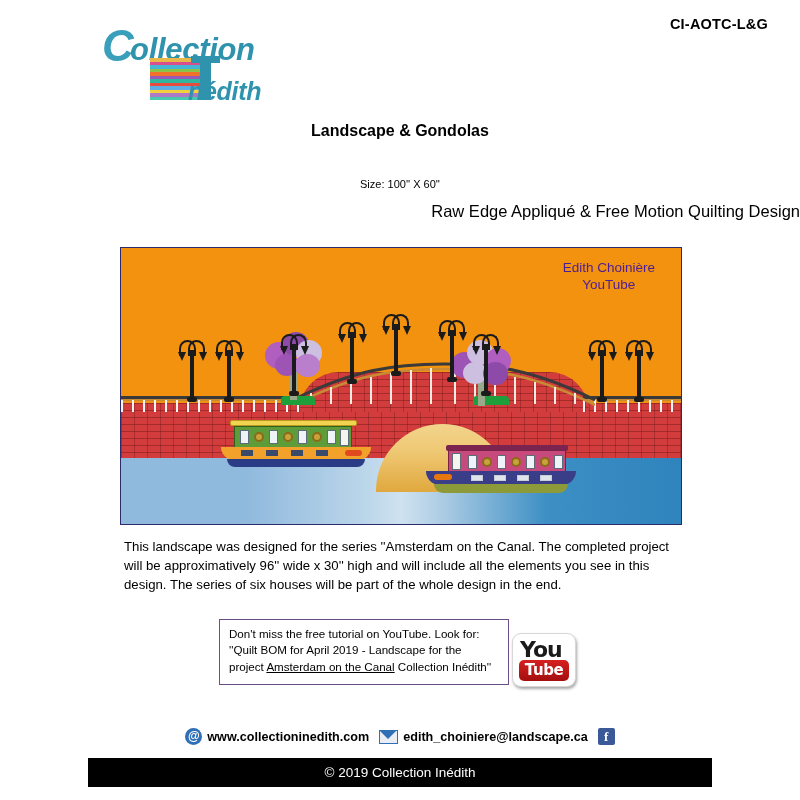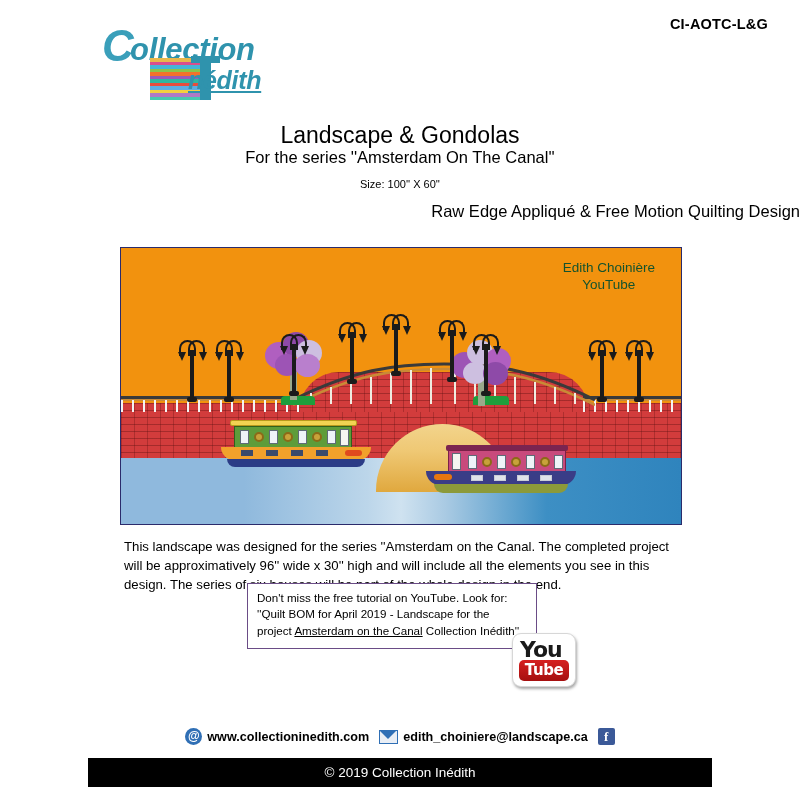--- a/index.html
+++ b/index.html
@@ -5,36 +5,36 @@
   html,body{margin:0;padding:0;background:#fff;}
   body{width:800px;height:800px;font-family:"Liberation Sans",sans-serif;color:#000;position:relative;overflow:hidden;}
   .page{position:absolute;inset:0;}
 
   
   .code{position:absolute;top:16px;right:32px;font-size:14.5px;font-weight:bold;letter-spacing:.2px;}
 
   .logo{position:absolute;left:104px;top:28px;width:175px;height:72px;}
   .logo .word1{position:absolute;left:0;top:4px;font-size:31px;font-weight:bold;color:#2f93ad;font-style:italic;letter-spacing:-.3px;}
   .logo .bigC{position:absolute;left:-2px;top:-4px;font-size:44px;font-weight:bold;color:#3a9fba;font-style:italic;line-height:1;}
-  .logo .word2{position:absolute;left:84px;top:38px;font-size:25px;font-weight:bold;color:#2f93ad;font-style:italic;letter-spacing:-.3px;text-decoration:underline;}
+  .logo .word2{position:absolute;left:84px;top:49px;font-size:25px;font-weight:bold;color:#2f93ad;font-style:italic;letter-spacing:-.3px;}
   .stack{position:absolute;left:46px;top:30px;width:58px;height:42px;display:flex;flex-direction:column;}
   .stack i{display:block;flex:1 1 auto;}
   .ibar{position:absolute;left:96px;top:28px;width:11px;height:44px;background:#2f93ad;}
   .ibar:after{content:"";position:absolute;left:-9px;top:0;width:29px;height:7px;background:#2f93ad;}
 
   
-  .t1{position:absolute;top:122px;left:0;width:800px;text-align:center;font-size:23px;font-weight:normal;}
+  .t1{position:absolute;top:122px;left:0;width:800px;text-align:center;font-size:16px;font-weight:bold;}
   .t2{position:absolute;top:148px;left:0;width:800px;text-align:center;font-size:16.5px;}
   .t3{position:absolute;top:178px;left:0;width:800px;text-align:center;font-size:11px;}
   .t4{position:absolute;top:202px;left:0;width:800px;text-align:right;font-size:16.5px;}
 
   
   .art{position:absolute;left:120px;top:247px;width:562px;height:278px;border:1.5px solid #2b2b6b;box-sizing:border-box;overflow:hidden;background:#F2920E;}
   .sky{position:absolute;inset:0;background:#F2920E;}
-  .credit{position:absolute;right:26px;top:12px;text-align:center;font-size:13.5px;line-height:1.25;color:#14532d;}
+  .credit{position:absolute;right:26px;top:12px;text-align:center;font-size:13.5px;line-height:1.25;color:#4c1d95;}
 
   .water{position:absolute;left:0;right:0;top:208px;bottom:0;
          background:linear-gradient(to right,#8fb9dd 0%,#8fb9dd 22%,#bcd6ea 44%,#cfe2f0 50%,#a9cae3 58%,#3d8fc4 76%,#2f84bd 100%);}
   .wall{position:absolute;left:0;right:0;top:155px;height:55px;background:#D23C3C;}
   .wall:before{content:"";position:absolute;inset:0;
      background:
        repeating-linear-gradient(to bottom,rgba(90,15,15,.38) 0 1px,transparent 1px 7px),
        repeating-linear-gradient(to right,rgba(90,15,15,.30) 0 1px,transparent 1px 13px);}
   .archmask{position:absolute;left:255px;top:176px;width:133px;height:68px;border-radius:70px 70px 0 0;
      background:linear-gradient(to bottom,#F2D48C 0%,#EFC874 40%,#E0A83E 100%);}
@@ -75,21 +75,21 @@
   .bt-roof{position:absolute;height:6px;border-radius:2px;}
   .bt-cabin{position:absolute;}
   .bt-hull{position:absolute;}
   .win{position:absolute;background:#eef3f8;border:1px solid #5f6b78;box-sizing:border-box;}
   .port{position:absolute;border-radius:50%;background:#c8a23a;border:2px solid #8c6a17;box-sizing:border-box;}
 
   
   .para{position:absolute;left:124px;top:537px;width:556px;font-size:13.2px;line-height:1.45;}
 
   
-  .ybox{position:absolute;left:219px;top:583px;width:290px;height:66px;border:1.5px solid #6a4c86;box-sizing:border-box;background:#fff;margin-left:28px;}
+  .ybox{position:absolute;left:219px;top:619px;width:290px;height:66px;border:1.5px solid #6a4c86;box-sizing:border-box;background:#fff;}
   .ytext{position:absolute;left:9px;top:6px;width:272px;font-size:11.6px;line-height:1.42;}
   .ytext u{text-decoration:underline;}
   .ylogo{position:absolute;left:512px;top:633px;width:62px;height:52px;background:#fff;border:1px solid #d7d7d7;border-radius:9px;box-shadow:1px 2px 3px rgba(0,0,0,.35);}
   .ylogo .you{position:absolute;left:7px;top:3px;font-size:22px;font-weight:bold;letter-spacing:-1px;color:#1a1a1a;font-family:"DejaVu Sans",sans-serif;}
   .ylogo .tube{position:absolute;left:6px;bottom:5px;width:50px;height:21px;background:linear-gradient(to bottom,#d62020,#a50f0f);border-radius:5px;color:#fff;font-size:15px;font-weight:bold;text-align:center;line-height:21px;letter-spacing:-.4px;font-family:"DejaVu Sans",sans-serif;}
 
   
   .contacts{position:absolute;left:0;top:728px;width:800px;display:flex;justify-content:center;align-items:center;gap:10px;font-size:12.6px;font-weight:bold;}
   .contacts .cell{display:flex;align-items:center;gap:5px;}
   .ic-at{width:17px;height:17px;border-radius:50%;background:#2f6fb5;color:#fff;font-size:12px;line-height:17px;text-align:center;font-weight:bold;}
@@ -122,21 +122,20 @@
         <i style="background:#5dade2"></i>
       <i style="background:#f4d03f"></i>
         <i style="background:#af7ac5"></i>
         <i style="background:#48c9b0"></i>
     </div>
     <div class="ibar"></div>
     <div class="word2">nédith</div>
   </div>
 
   <div class="t1">Landscape &amp; Gondolas</div>
-  <div class="t2">For the series ''Amsterdam On The Canal''</div>
   <div class="t3">Size: 100'' X 60''</div>
   <div class="t4">Raw Edge Appliqué &amp; Free Motion Quilting Design</div>
 
   <div class="art">
     <div class="sky"></div>
     <div class="water"></div>
 
     <div class="credit">
       <div>Edith Choinière</div>
       <div>YouTube</div>

